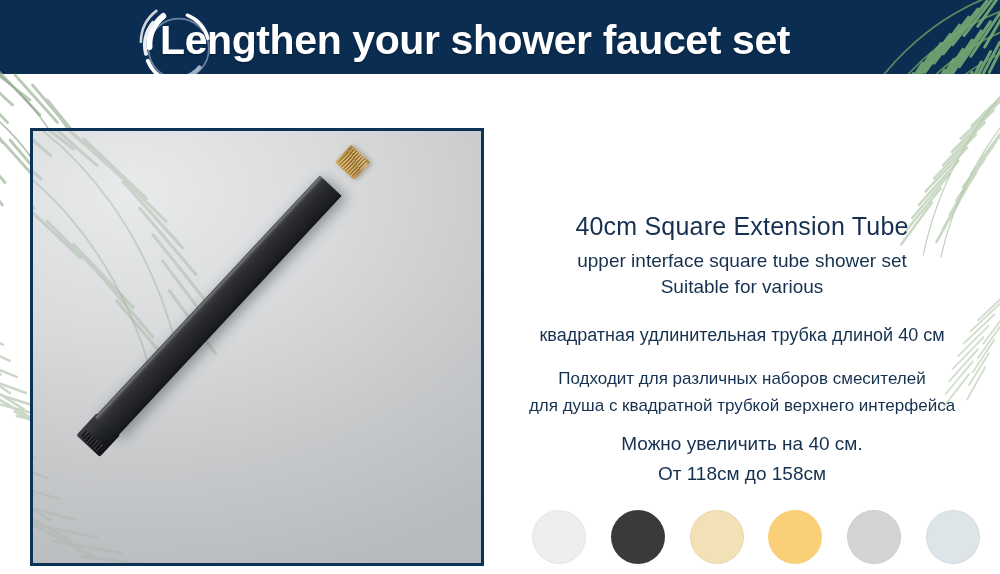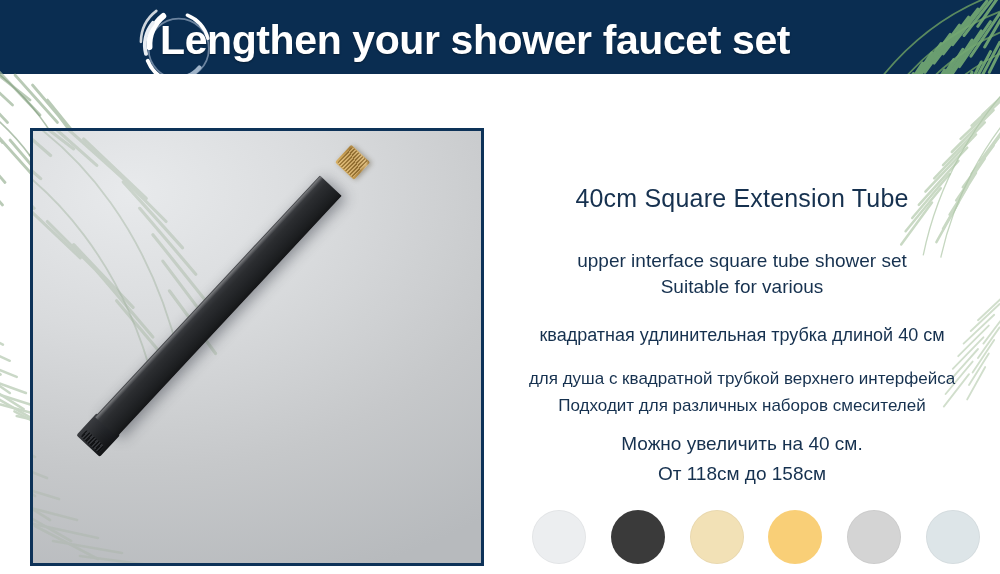--- a/index.html
+++ b/index.html
@@ -132,21 +132,21 @@
 
   
   .copy{
     position:absolute;
     left:484px;top:128px;
     width:516px;height:380px;
     text-align:center;
     color:#16314f;
   }
   .headline{
-    position:absolute;left:0;top:56px;width:100%;
+    position:absolute;left:0;top:84px;width:100%;
     font-size:25px;font-weight:500;letter-spacing:.2px;
   }
   .sub1{
     position:absolute;left:0;top:120px;width:100%;
     font-size:19px;font-weight:500;line-height:26px;
   }
   .ru1{
     position:absolute;left:0;top:197px;width:100%;
     font-size:18px;font-weight:500;
   }
@@ -396,22 +396,22 @@
     <div class="headline">40cm Square Extension Tube</div>
 
     <div class="sub1">
       <div>upper interface square tube shower set</div>
       <div>Suitable for various</div>
     </div>
 
     <div class="ru1">квадратная удлинительная трубка длиной 40 см</div>
 
     <div class="ru2">
+      <div>Подходит для различных наборов смесителей</div>
       <div>для душа с квадратной трубкой верхнего интерфейса</div>
-      <div>Подходит для различных наборов смесителей</div>
     </div>
 
     <div class="ru3">
       <div>Можно увеличить на 40 см.</div>
       <div>От 118см до 158см</div>
     </div>
   </div>
 
   <div class="swatches" id="swatch-row">
       <div class="swatch" style="background: rgb(236, 238, 240); box-shadow: rgba(0, 0, 0, 0.04) 0px 0px 0px 1px inset;"></div>

